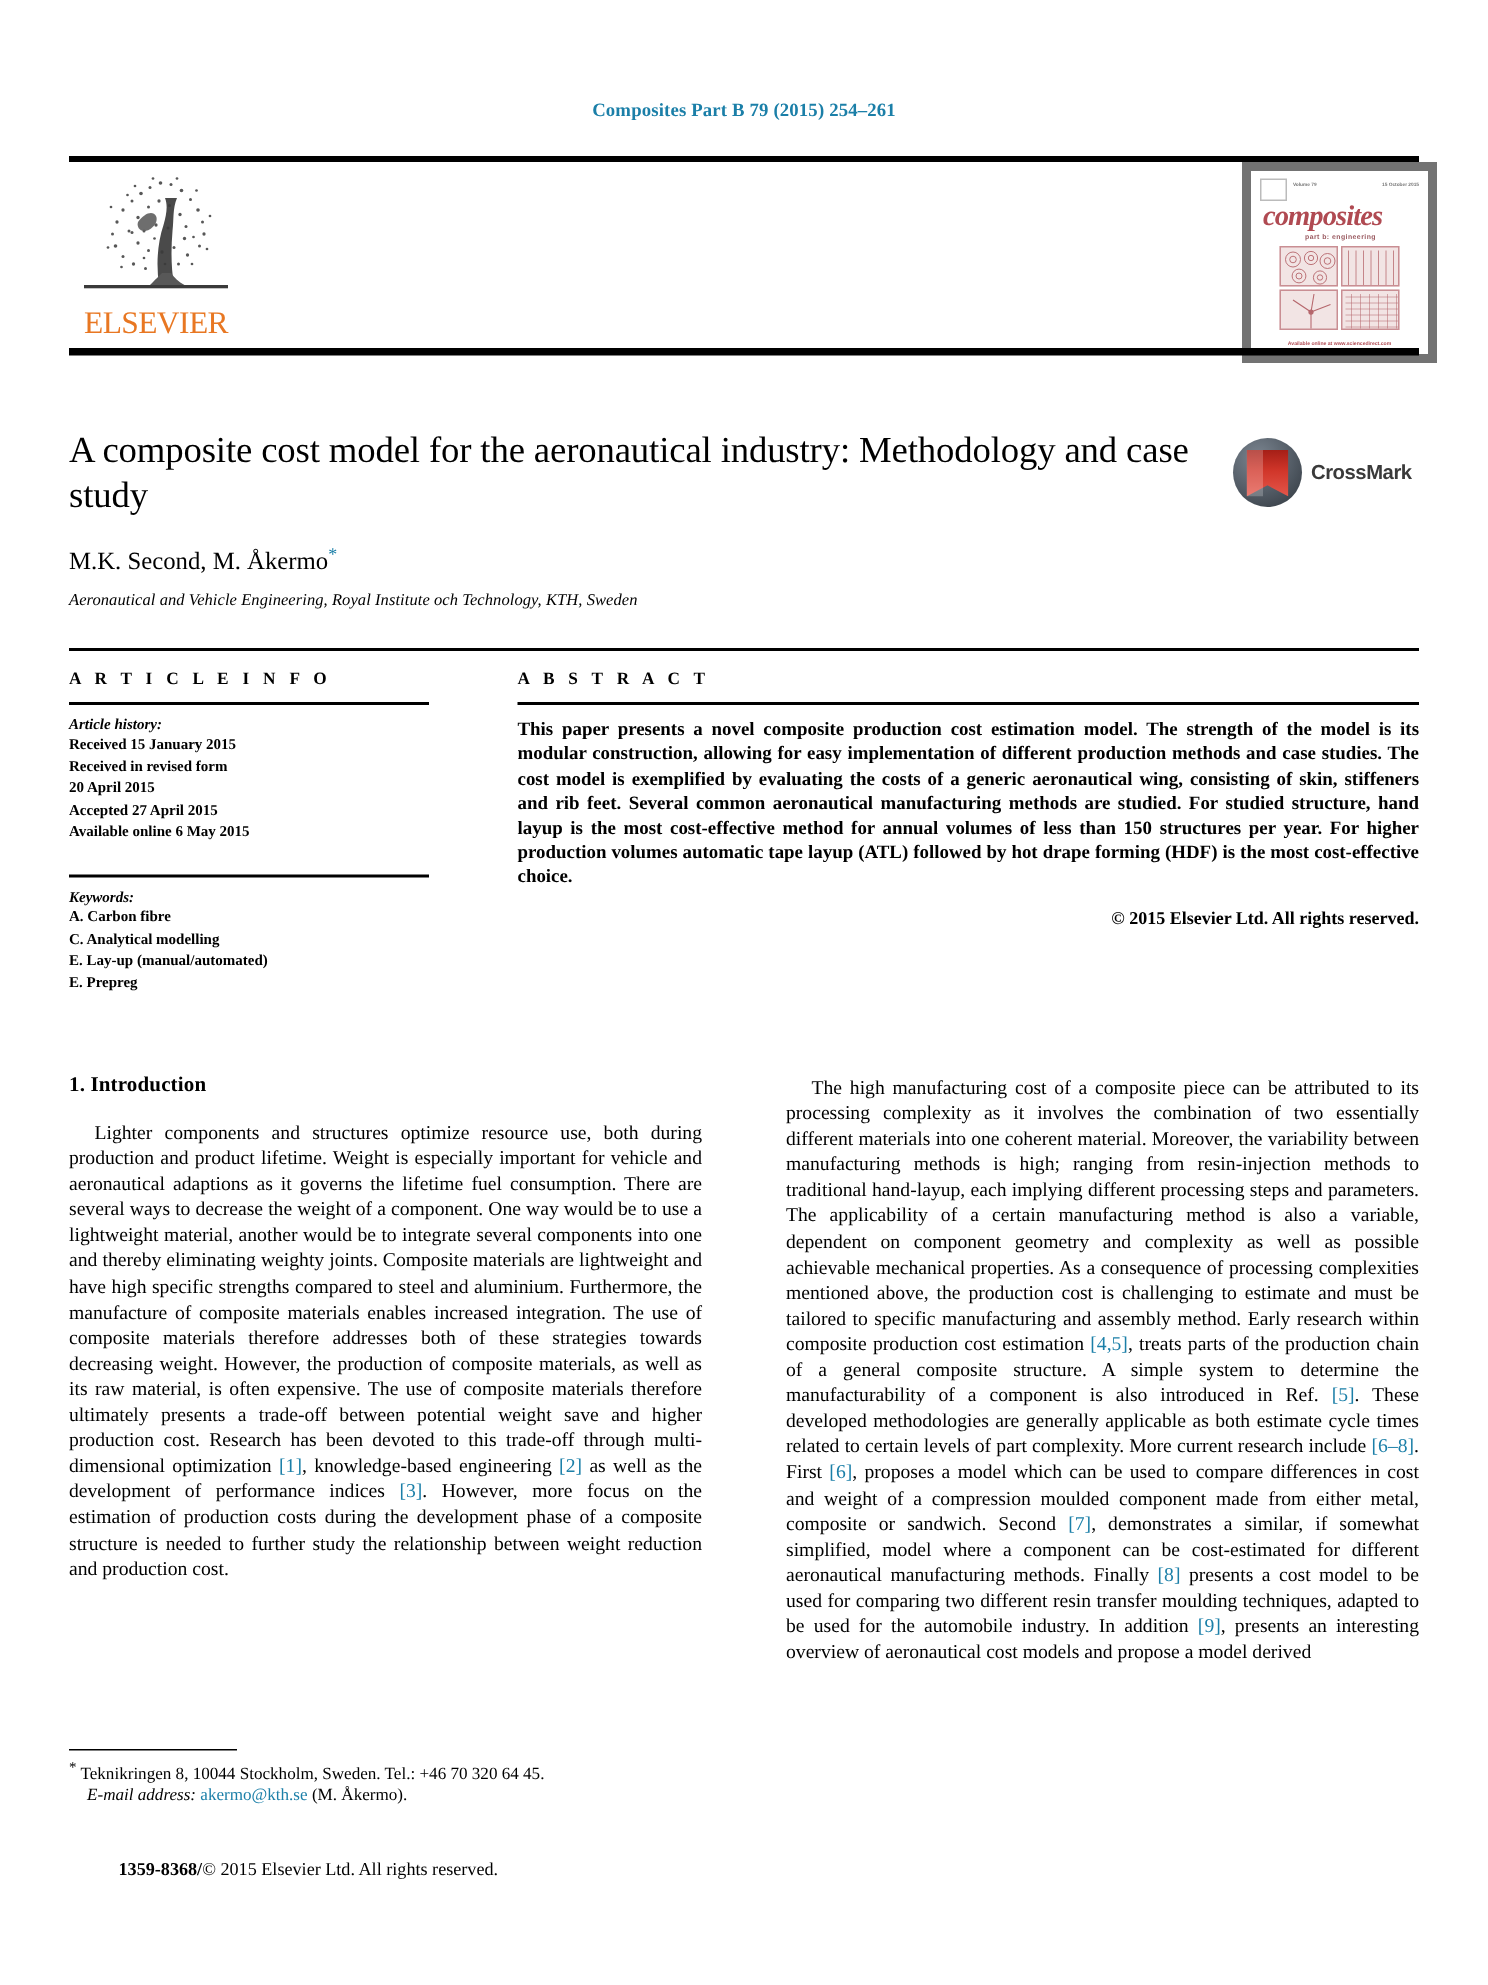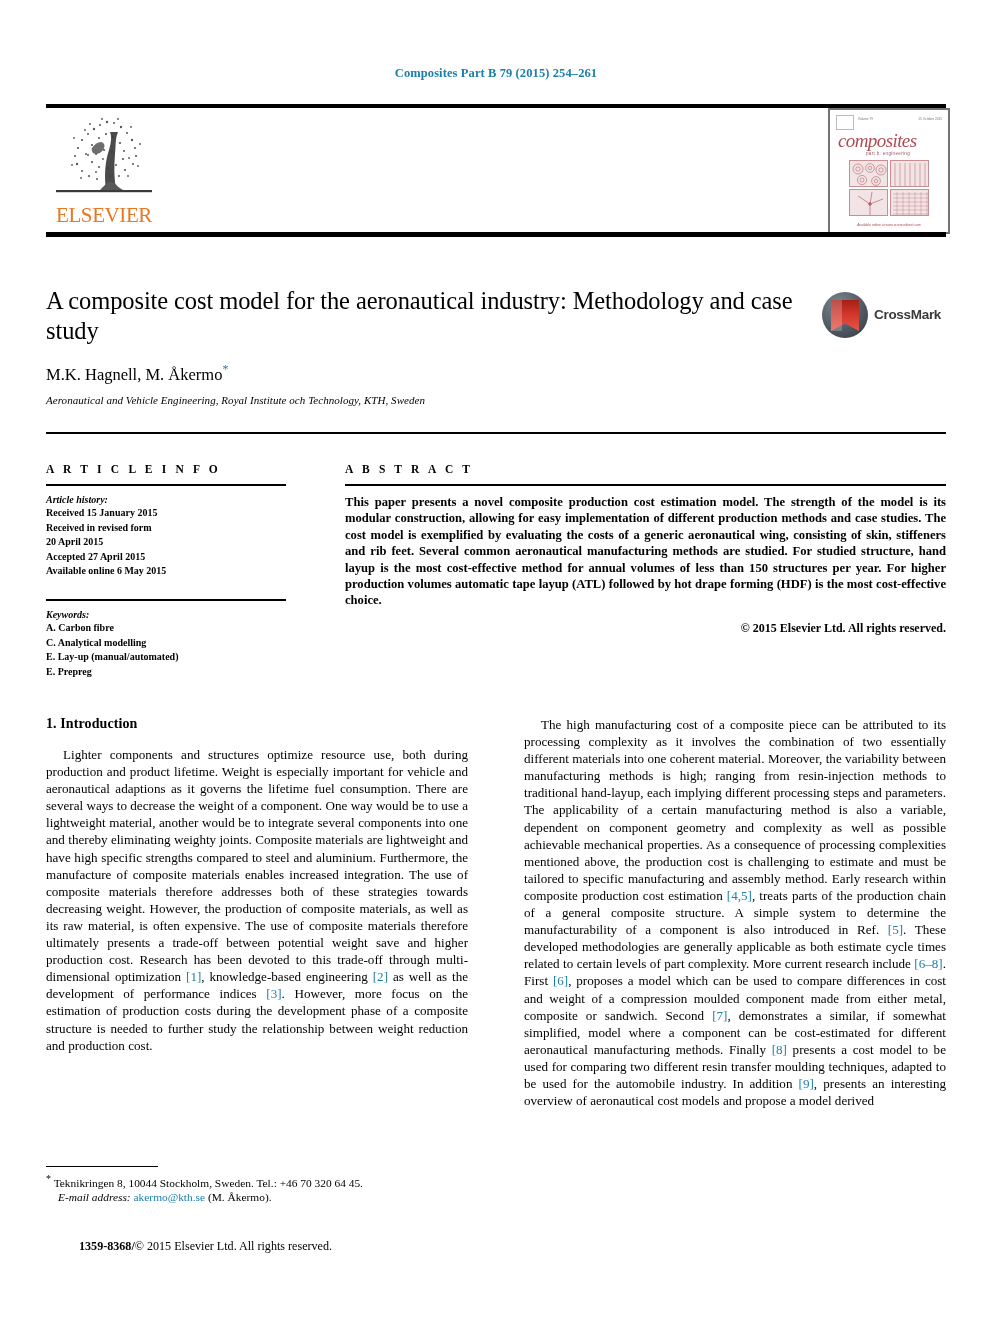--- a/index.html
+++ b/index.html
@@ -113,22 +113,23 @@
   }
   .homepage-line .url {
     color: #3b8ec2;
   }
   .cover-thumb {
     position: absolute;
     left: 782px; top: 0px;
     width: 118px;
     height: 122px;
     background: #ffffff;
-    border: 2px solid #737373;
+    border: 6px solid #737373;
     overflow: hidden;
+    font-weight: bold;
   }
   .rule-below-masthead {
     position: absolute;
     left: 46px; top: 232px;
     width: 900px;
     height: 5px;
     background: #000;
   }
 
   
@@ -219,21 +220,21 @@
     position: absolute;
     left: 345px; top: 447px;
     width: 601px;
   }
   .sec-head {
     font-family: "Liberation Serif", serif;
     font-weight: bold;
     font-size: 11.5px;
     letter-spacing: 3.2px;
     color: #000;
-    margin: 16px 0 9px 0;
+    margin: 0 0 9px 0;
   }
   .hair {
     height: 2px;
     background: #000;
     margin-bottom: 8px;
   }
   .info-sub {
     font-family: "Liberation Serif", serif;
     font-style: italic;
     font-weight: bold;
@@ -537,21 +538,21 @@
       </div>
       <div class="cv-foot">Available online at www.sciencedirect.com</div>
     </div>
   </div>
 
   <div class="rule-below-masthead"></div>
 
   <div class="title-block">
     <h1 class="paper-title">A composite cost model for the aeronautical industry: Methodology and case study</h1>
     <div class="authors">
-      <span>M.K. Hagnell, M. Åkermo</span><span class="star">*</span>
+      <span>M.K. Second, M. Åkermo</span><span class="star">*</span>
     </div>
     <div class="affiliation">Aeronautical and Vehicle Engineering, Royal Institute och Technology, KTH, Sweden</div>
   </div>
 
   <div class="crossmark">
     <div class="cm-circle">
       <div class="cm-inner"></div>
       <div class="cm-gloss"></div>
     </div>
     <div class="cm-text">CrossMark</div>

